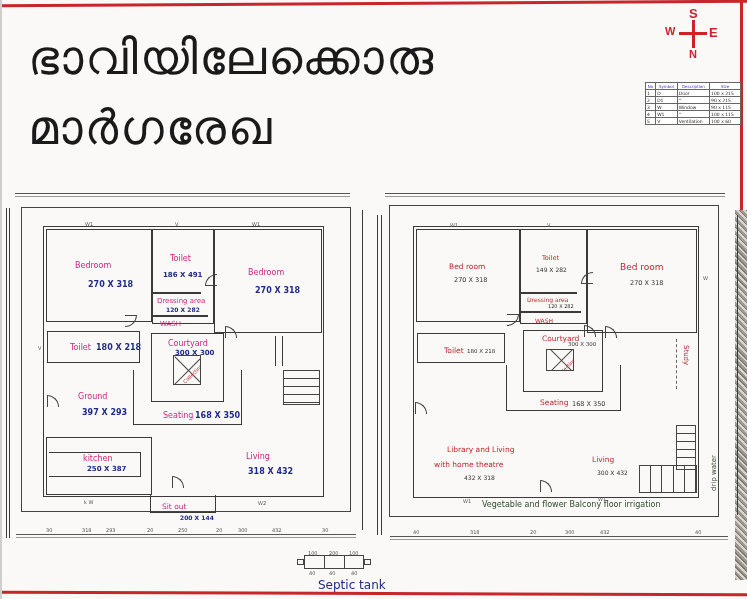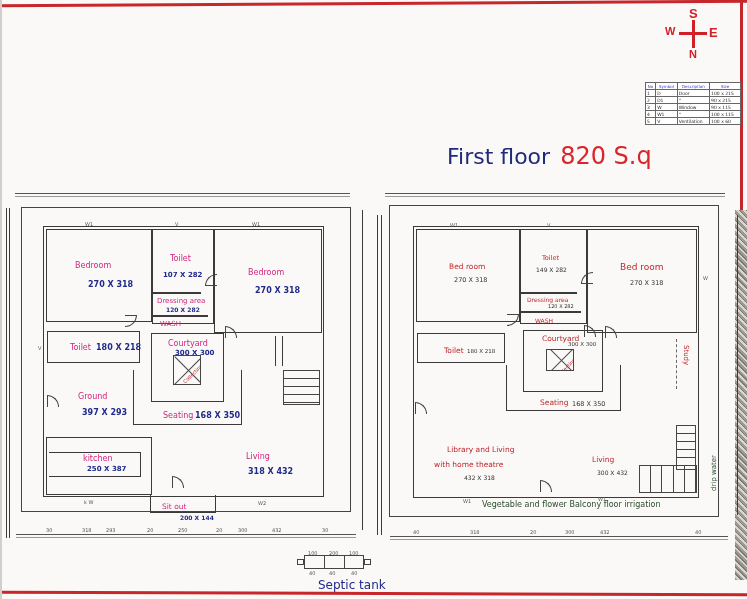--- a/index.html
+++ b/index.html
@@ -74,20 +74,21 @@
 </head>
 <body>
 
 <div class="sheet">
   <div class="border-top"></div>
   <div class="border-right"></div>
   <div class="border-bottom"></div>
   <div class="border-left"></div>
   <div class="texture"></div>
 
+  <div class="title">ഭാവിയിലേക്കൊരു മാർഗരേഖ</div>
 
   <div class="compass">
     <div class="v"></div>
       <div class="h"></div>
     <span class="s">S</span>
     <span class="w">W</span>
     <span class="e">E</span>
     <span class="n">N</span>
   </div>
 
@@ -125,23 +126,20 @@
     </tr>
     <tr>
       <td>5</td>
       <td>V</td>
       <td>Ventilation</td>
       <td>100 x 60</td>
     </tr>
   </tbody>
     </table>
 
-  <div class="floor-label ff-label">
-    <span class="name">First floor</span><span class="area">820 S.q</span>
-  </div>
 
   <div>
 
     <div class="dimline" style="left:15px; top:193px; width:335px;"></div>
 
     <div class="line" style="left:6px; top:208px; width:1px; height:330px;"></div>
     <div class="line" style="left:9px; top:208px; width:1px; height:330px;"></div>
 
     <div class="line" style="left:362px; top:210px; width:1px; height:320px;"></div>
 
@@ -164,21 +162,21 @@
     <div class="lbl pink" style="left:75px; top:261px;">Bedroom</div>
     <div class="lbl navy" style="left:88px; top:280px;">270 X 318</div>
     <div class="lbl small" style="left:85px; top:221px;">W1</div>
     <div class="lbl small" style="left:175px; top:221px;">V</div>
     <div class="lbl small" style="left:252px; top:221px;">W1</div>
 
     <div class="wall" style="left:152px; top:229px; width:62px; height:95px;"></div>
     <div class="line" style="left:153px; top:292px; width:48px; height:1.5px;"></div>
     <div class="line" style="left:153px; top:315px; width:55px; height:1.5px;"></div>
     <div class="lbl pink" style="left:170px; top:254px;">Toilet</div>
-    <div class="lbl navy" style="left:163px; top:271px; font-size:7px;">107 X 282</div>
+    <div class="lbl navy" style="left:163px; top:271px; font-size:7px;">186 X 491</div>
     <div class="lbl pink" style="left:157px; top:297px; font-size:7px;">Dressing area</div>
     <div class="lbl navy" style="left:166px; top:306px; font-size:6px;">120 X 282</div>
     <div class="lbl pink" style="left:160px; top:320px; font-size:7px;">WASH</div>
     <div class="door" style="left:205px; top:274px; transform:rotate(-90deg);"></div>
 
     <div class="wall" style="left:214px; top:229px; width:108px; height:104px;"></div>
     <div class="lbl pink" style="left:248px; top:268px;">Bedroom</div>
     <div class="lbl navy" style="left:255px; top:286px;">270 X 318</div>
     <div class="door" style="left:225px; top:326px;"></div>
     <div class="door" style="left:125px; top:315px; transform:rotate(90deg);"></div>

